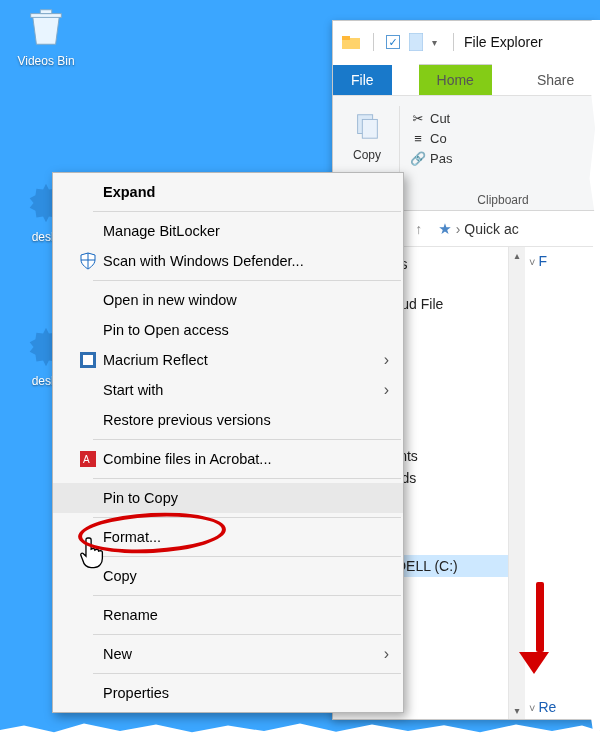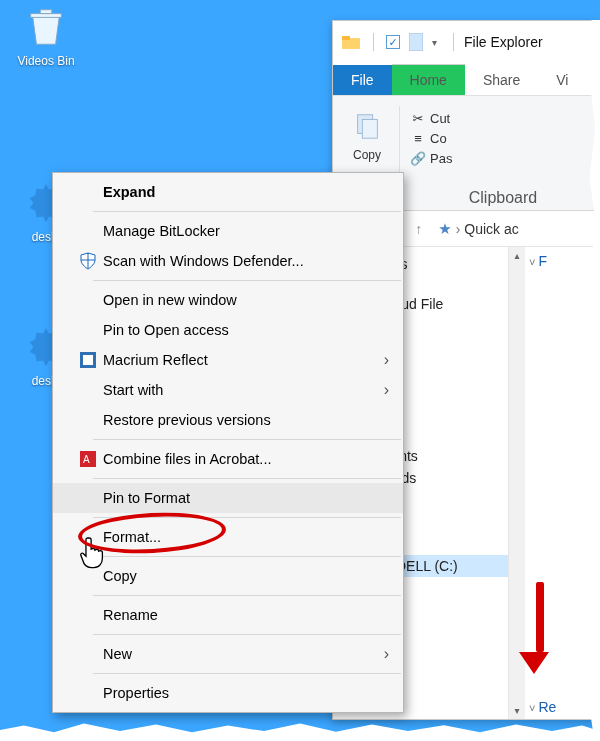--- a/index.html
+++ b/index.html
@@ -57,29 +57,30 @@
   .title-bar .qat-icon {
     width:20px; height:20px; display:flex; align-items:center; justify-content:center;
   }
   .title-bar .sep { width:1px; height:18px; background:#ccc; margin:0 6px; }
   .title-bar .caret { font-size:10px; color:#666; }
   .title-bar .t-title { margin-left:4px; color:#111; }
 
   .tabs {
     display:flex; align-items:flex-end; height:32px;
     background:#fff;
+    gap:27px;
   }
   .tabs .tab {
     padding:7px 18px; font-size:14px; color:#555; cursor:default;
   }
   .tabs .tab.file {
     background:#1979ca; color:#fff;
   }
   .tabs .tab.active {
-    background:#22c55e; border-top:1px solid #d0d0d0;margin-top:31px;
+    background:#84cc16; border-top:1px solid #d0d0d0;margin-top:31px;
   }
 
   .ribbon {
     background:#f5f6f7;
     border-top:1px solid #e0e0e0;
     border-bottom:1px solid #d6d6d6;
     height:116px;
     display:flex; padding:6px 4px 0;
     position:relative;
   }
@@ -92,21 +93,21 @@
   .ribbon-group.sm  { width:60px; }
   .ribbon .big-icon {
     width:36px; height:36px; margin:6px 0 4px; display:flex; align-items:center;justify-content:center;
   }
   .ribbon .mini {
     display:flex; align-items:center; gap:4px; padding:2px 2px; font-size:13px; color:#333;
   }
   .ribbon .mini .mi { width:16px;height:16px;display:flex;align-items:center;justify-content:center;}
   .ribbon .group-label {
     position:absolute; bottom:3px; left:0; right:0; text-align:center;
-    font-size:16px; color:#555;
+    font-size:12px; color:#555;
   }
   .ribbon .vsep { width:1px; background:#e0e0e0; margin:4px 2px 18px; }
 
   .nav-bar {
     height:36px; border-bottom:1px solid #e4e4e4;
     display:flex; align-items:center; padding:0 6px; gap:4px;
     color:#333; font-size:14px;
   }
   .nav-bar .navbtn { color:#888; font-size:14px; padding:2px 4px;}
   .nav-bar .star { color:#4c87c7; font-size:15px; }
@@ -388,21 +389,21 @@
           <rect width="16" height="16" fill="#d2232a"></rect>
           <text x="3" y="12" font-size="10" fill="#fff" font-family="Arial">A</text>
         </svg>
     </span>
     <span class="label">Combine files in Acrobat...</span>
   </div>
   <div class="sep"></div>
 
   <div class="item hl">
     <span class="iconcell"></span>
-    <span class="label">Pin to Format</span>
+    <span class="label">Pin to Copy</span>
   </div>
   <div class="sep"></div>
 
   <div class="item">
     <span class="iconcell"></span>
     <span class="label">Format...</span>
   </div>
   <div class="sep"></div>
 
   <div class="item">

